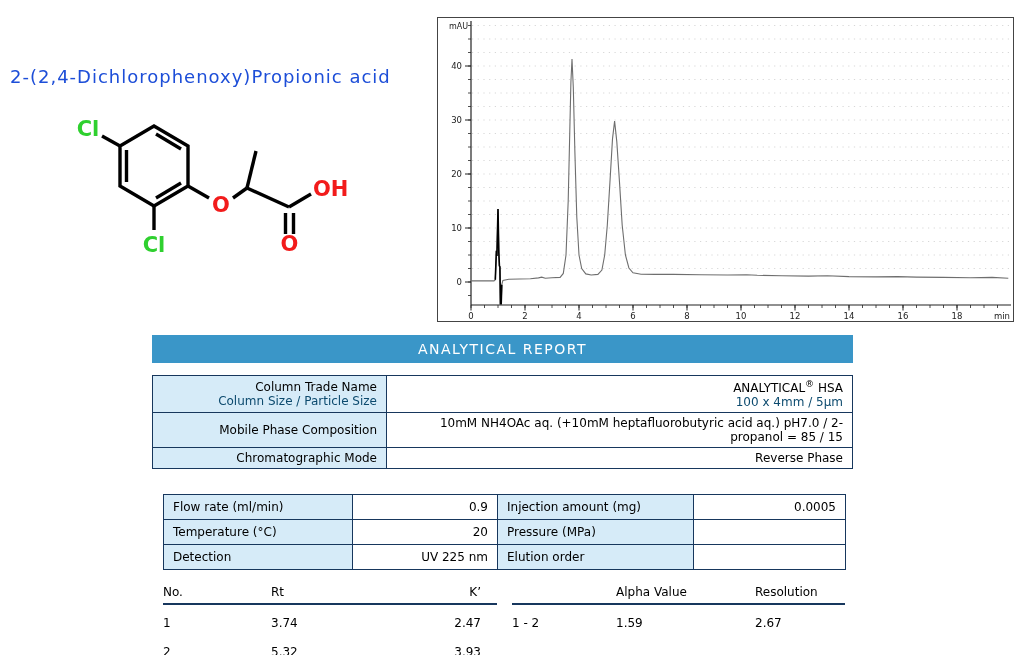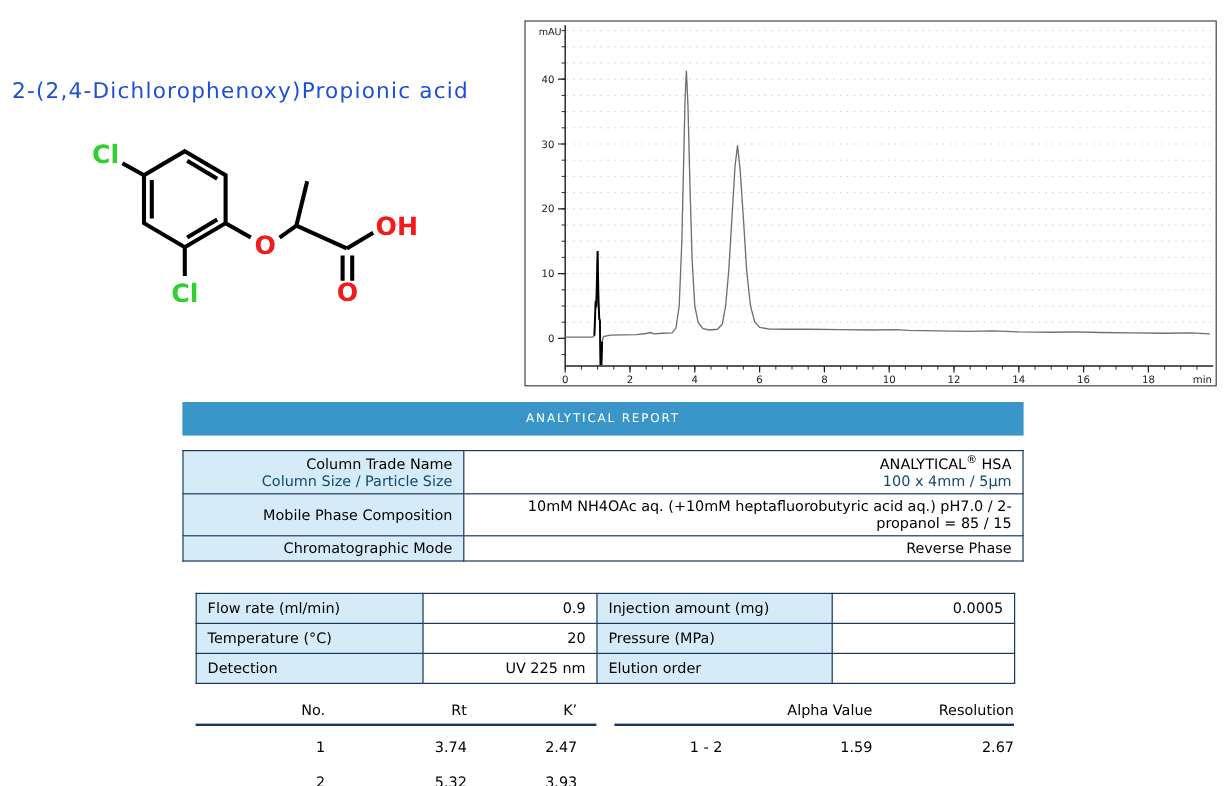--- a/index.html
+++ b/index.html
@@ -8,21 +8,21 @@
 
   
   .compound-title{position:absolute;left:10px;top:66px;font-size:18px;letter-spacing:1px;color:#1d4ed8;white-space:nowrap;}
   .structure{position:absolute;left:50px;top:98px;}
 
   
   .chromatogram{position:absolute;left:437px;top:17px;width:575px;height:303px;border:1px solid #444;background:#fff;}
 
   
   .report-header{position:absolute;left:152px;top:335px;width:701px;height:28px;background:#3A96C8;
-                 color:#fff;font-size:10px;letter-spacing:1.5px;display:flex;align-items:center;justify-content:center;}
+                 color:#fff;font-size:14px;letter-spacing:1.5px;display:flex;align-items:center;justify-content:center;}
 
   
   .info-table{position:absolute;left:152px;top:375px;width:701px;border-collapse:collapse;table-layout:fixed;font-size:12px;}
   .info-table td{border:1.6px solid #17375D;padding:3px 9px;vertical-align:middle;}
   .info-table td.lbl{background:#D6EBF8;width:215px;text-align:right;}
   .info-table td.val{background:#fff;text-align:right;}
   .sub{color:#0c4a6e;}
   .sup-reg{font-size:9px;vertical-align:super;}
 
   
@@ -30,22 +30,22 @@
   .params-table td{border:1.6px solid #17375D;height:22px;padding:1px 9px;margin-left:31px;}
   .params-table td.lbl{background:#D6EBF8;text-align:left;}
   .params-table td.val{background:#fff;text-align:right;}
 
   
   .results{position:absolute;top:581px;font-size:12px;}
   .results-left{left:163px;width:334px;}
   .results-right{left:512px;width:333px;}
   .res-grid{display:grid;}
   .results-left .res-grid{grid-template-columns:108px 118px 108px;}
-  .results-right .res-grid{grid-template-columns:90px 125px 118px;}
-  .res-cell{padding:4px 0;text-align:right;}
+  .results-right .res-grid{grid-template-columns:90px 125px 118px;gap:14px;}
+  .res-cell{padding:4px 0;text-align:left;}
   .res-head{border-bottom:2px solid #17375D;}
   .res-row{padding-top:7px;}
   .k-col{text-align:right;padding-right:16px;}
 </style>
 </head>
 <body>
 
 <div id="page">
 
   <div class="compound-title">2-(2,4-Dichlorophenoxy)Propionic acid</div>

